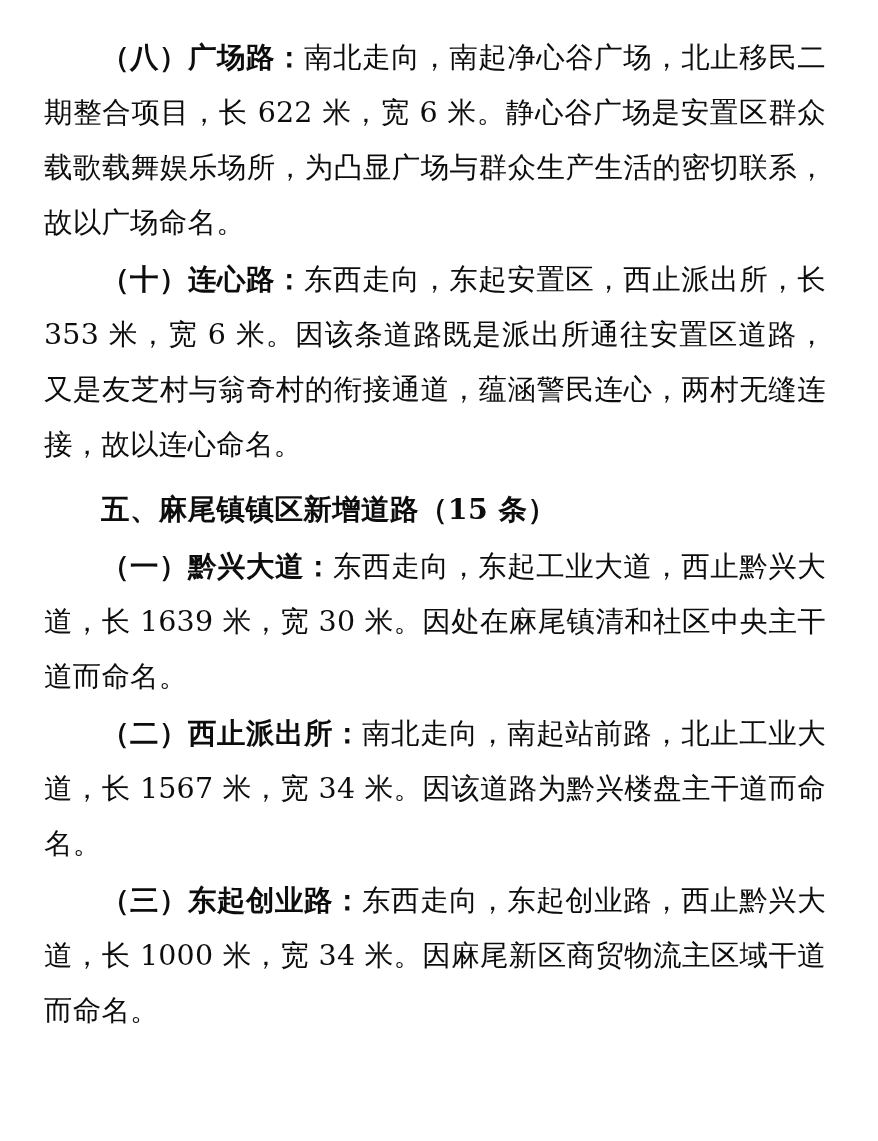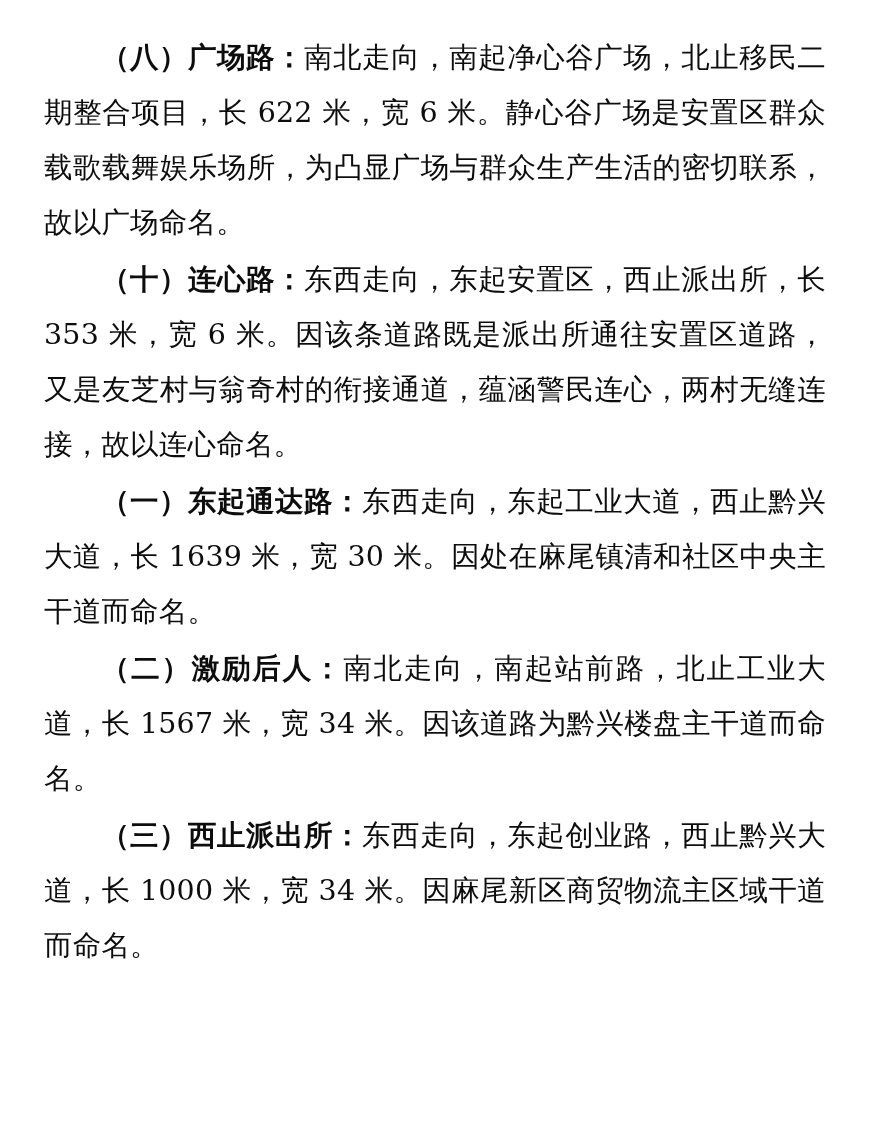--- a/index.html
+++ b/index.html
@@ -49,26 +49,27 @@
 
   <p class="para">
     <span class="lead">（八）广场路：</span><span>南北走向，南起净心谷广场，北止移民二期整合项目，长 622 米，宽 6 米。静心谷广场是安置区群众载歌载舞娱乐场所，为凸显广场与群众生产生活的密切联系，故以广场命名。</span>
   </p>
 
 
   <p class="para">
     <span class="lead">（十）连心路：</span><span>东西走向，东起安置区，西止派出所，长 353 米，宽 6 米。因该条道路既是派出所通往安置区道路，又是友芝村与翁奇村的衔接通道，蕴涵警民连心，两村无缝连接，故以连心命名。</span>
   </p>
 
+  <h2 class="section-title">五、麻尾镇镇区新增道路（15 条）</h2>
 
   <p class="para">
-    <span class="lead">（一）东起通达路：</span><span>东西走向，东起工业大道，西止黔兴大道，长 1639 米，宽 30 米。因处在麻尾镇清和社区中央主干道而命名。</span>
+    <span class="lead">（一）黔兴大道：</span><span>东西走向，东起工业大道，西止黔兴大道，长 1639 米，宽 30 米。因处在麻尾镇清和社区中央主干道而命名。</span>
   </p>
 
   <p class="para">
-    <span class="lead">（二）激励后人：</span><span>南北走向，南起站前路，北止工业大道，长 1567 米，宽 34 米。因该道路为黔兴楼盘主干道而命名。</span>
+    <span class="lead">（二）西止派出所：</span><span>南北走向，南起站前路，北止工业大道，长 1567 米，宽 34 米。因该道路为黔兴楼盘主干道而命名。</span>
   </p>
 
   <p class="para">
-    <span class="lead">（三）西止派出所：</span><span>东西走向，东起创业路，西止黔兴大道，长 1000 米，宽 34 米。因麻尾新区商贸物流主区域干道而命名。</span>
+    <span class="lead">（三）东起创业路：</span><span>东西走向，东起创业路，西止黔兴大道，长 1000 米，宽 34 米。因麻尾新区商贸物流主区域干道而命名。</span>
   </p>
 
 </div>
 
 </body></html>

